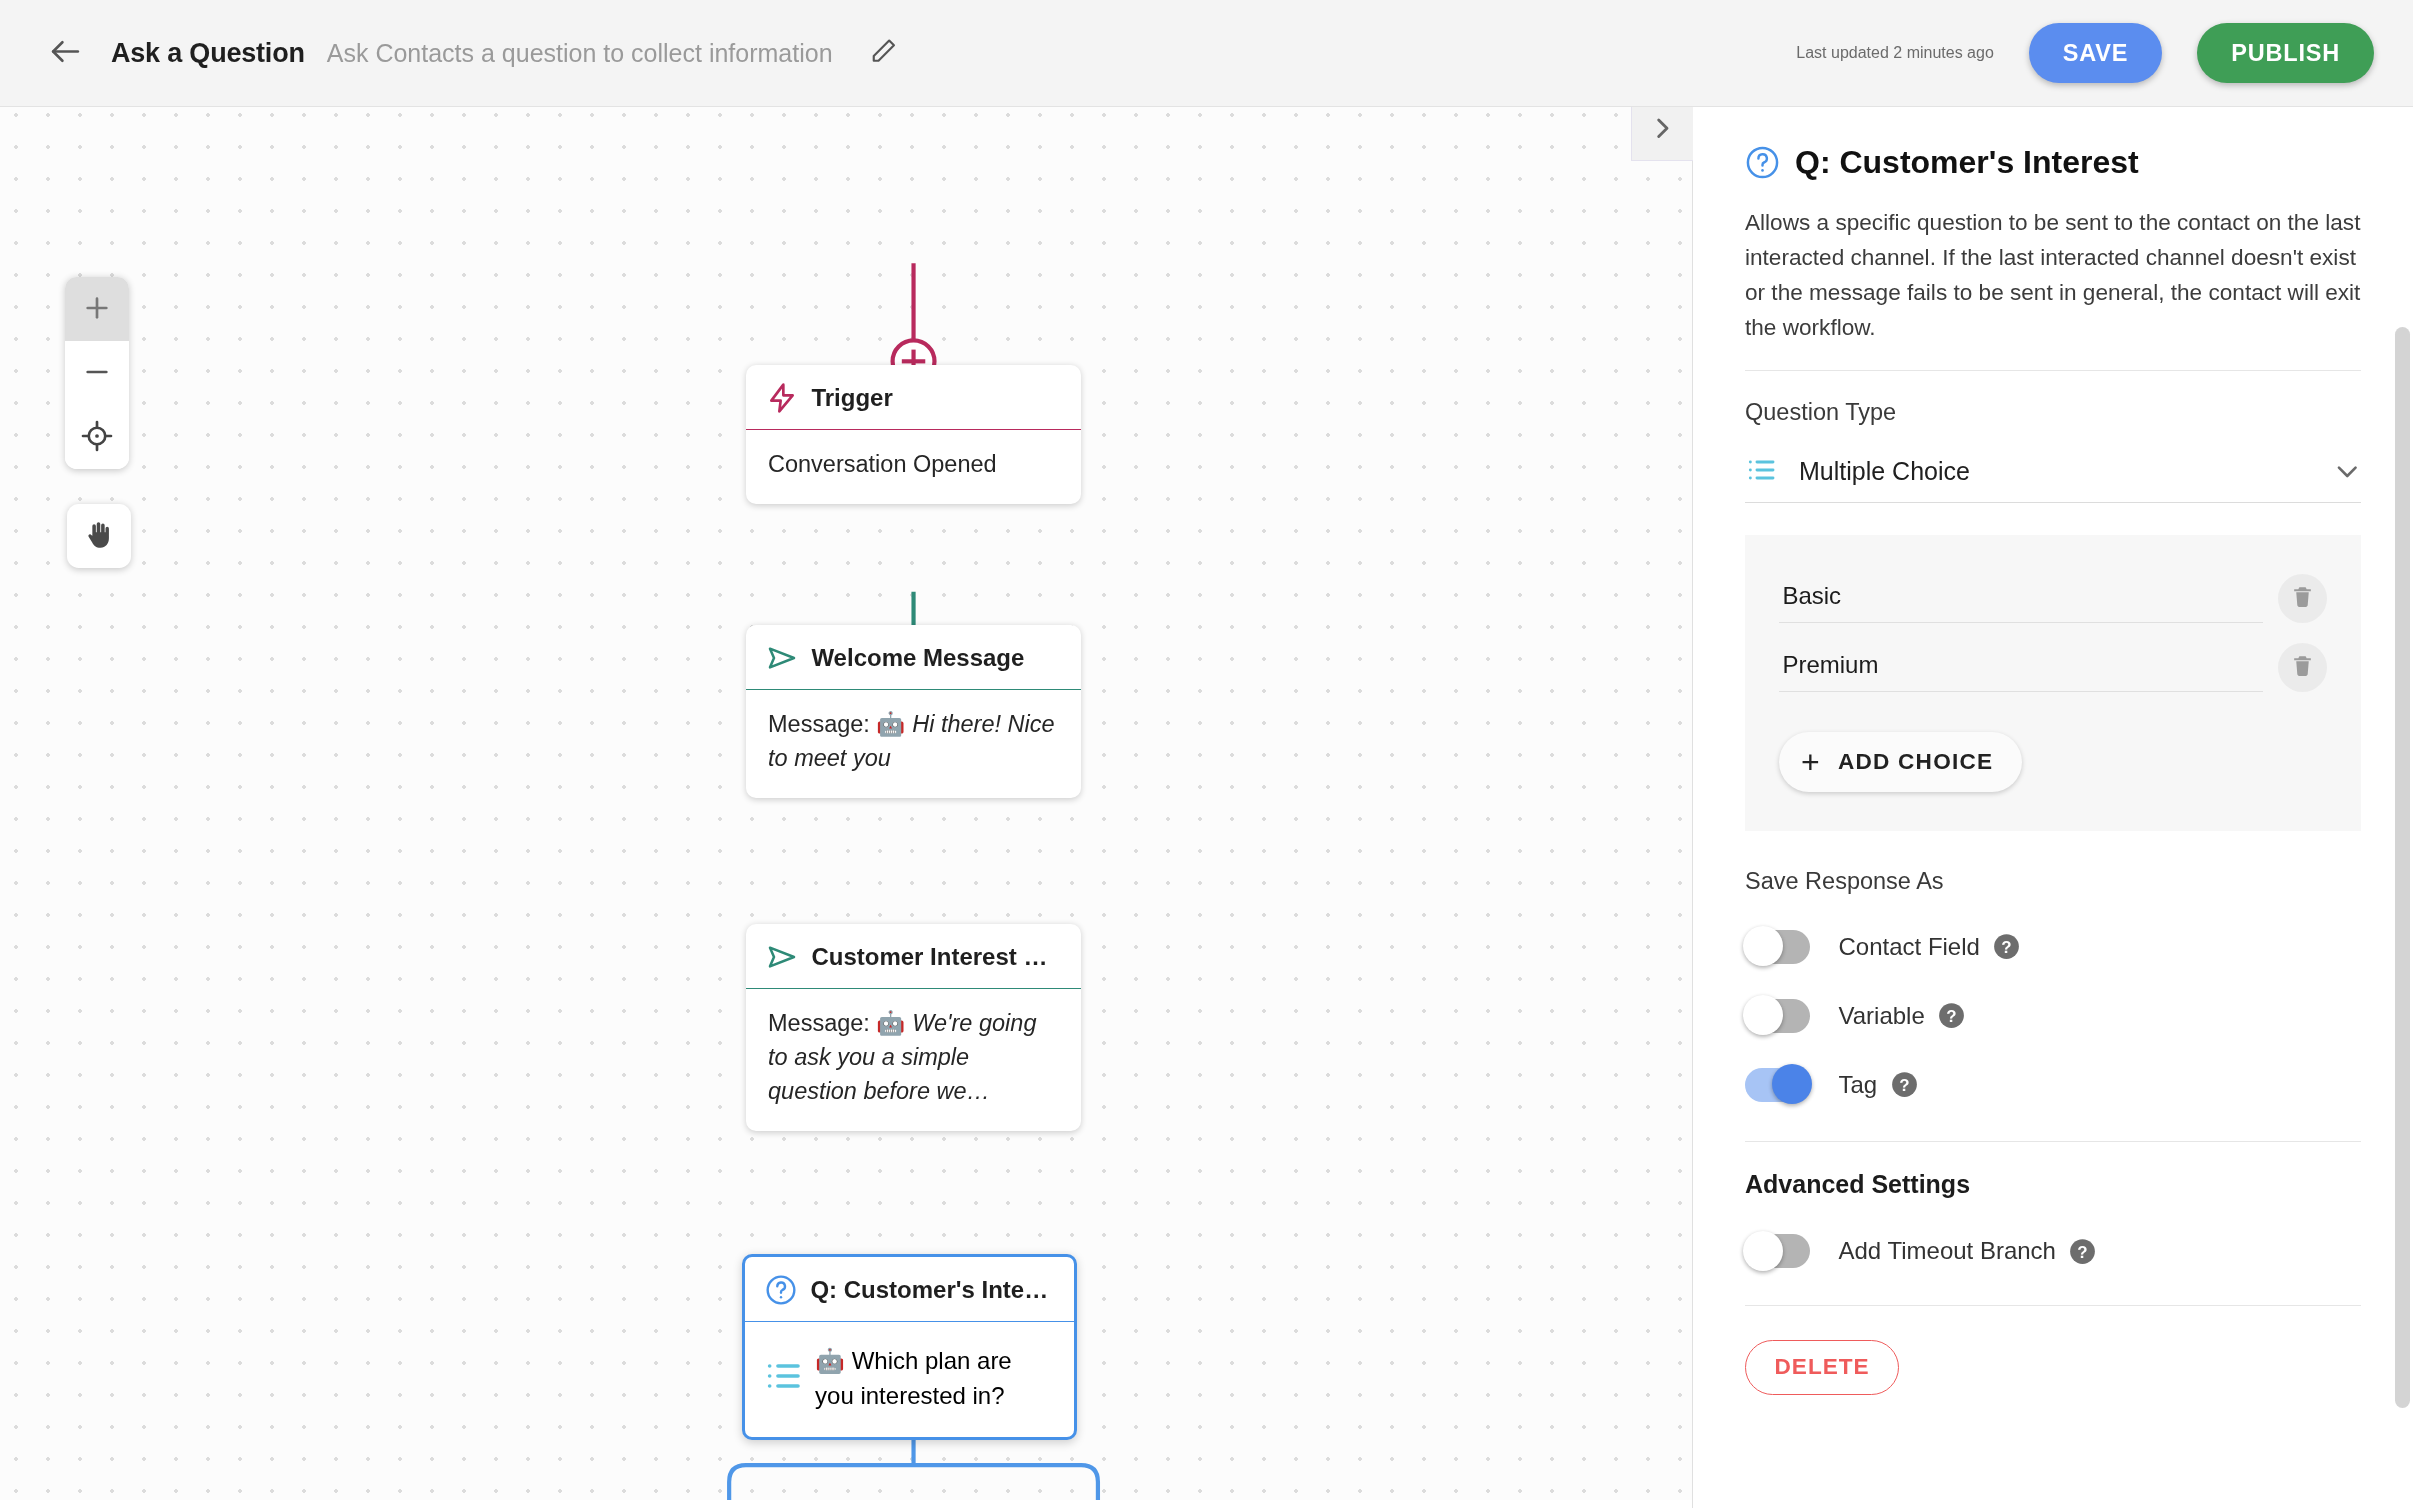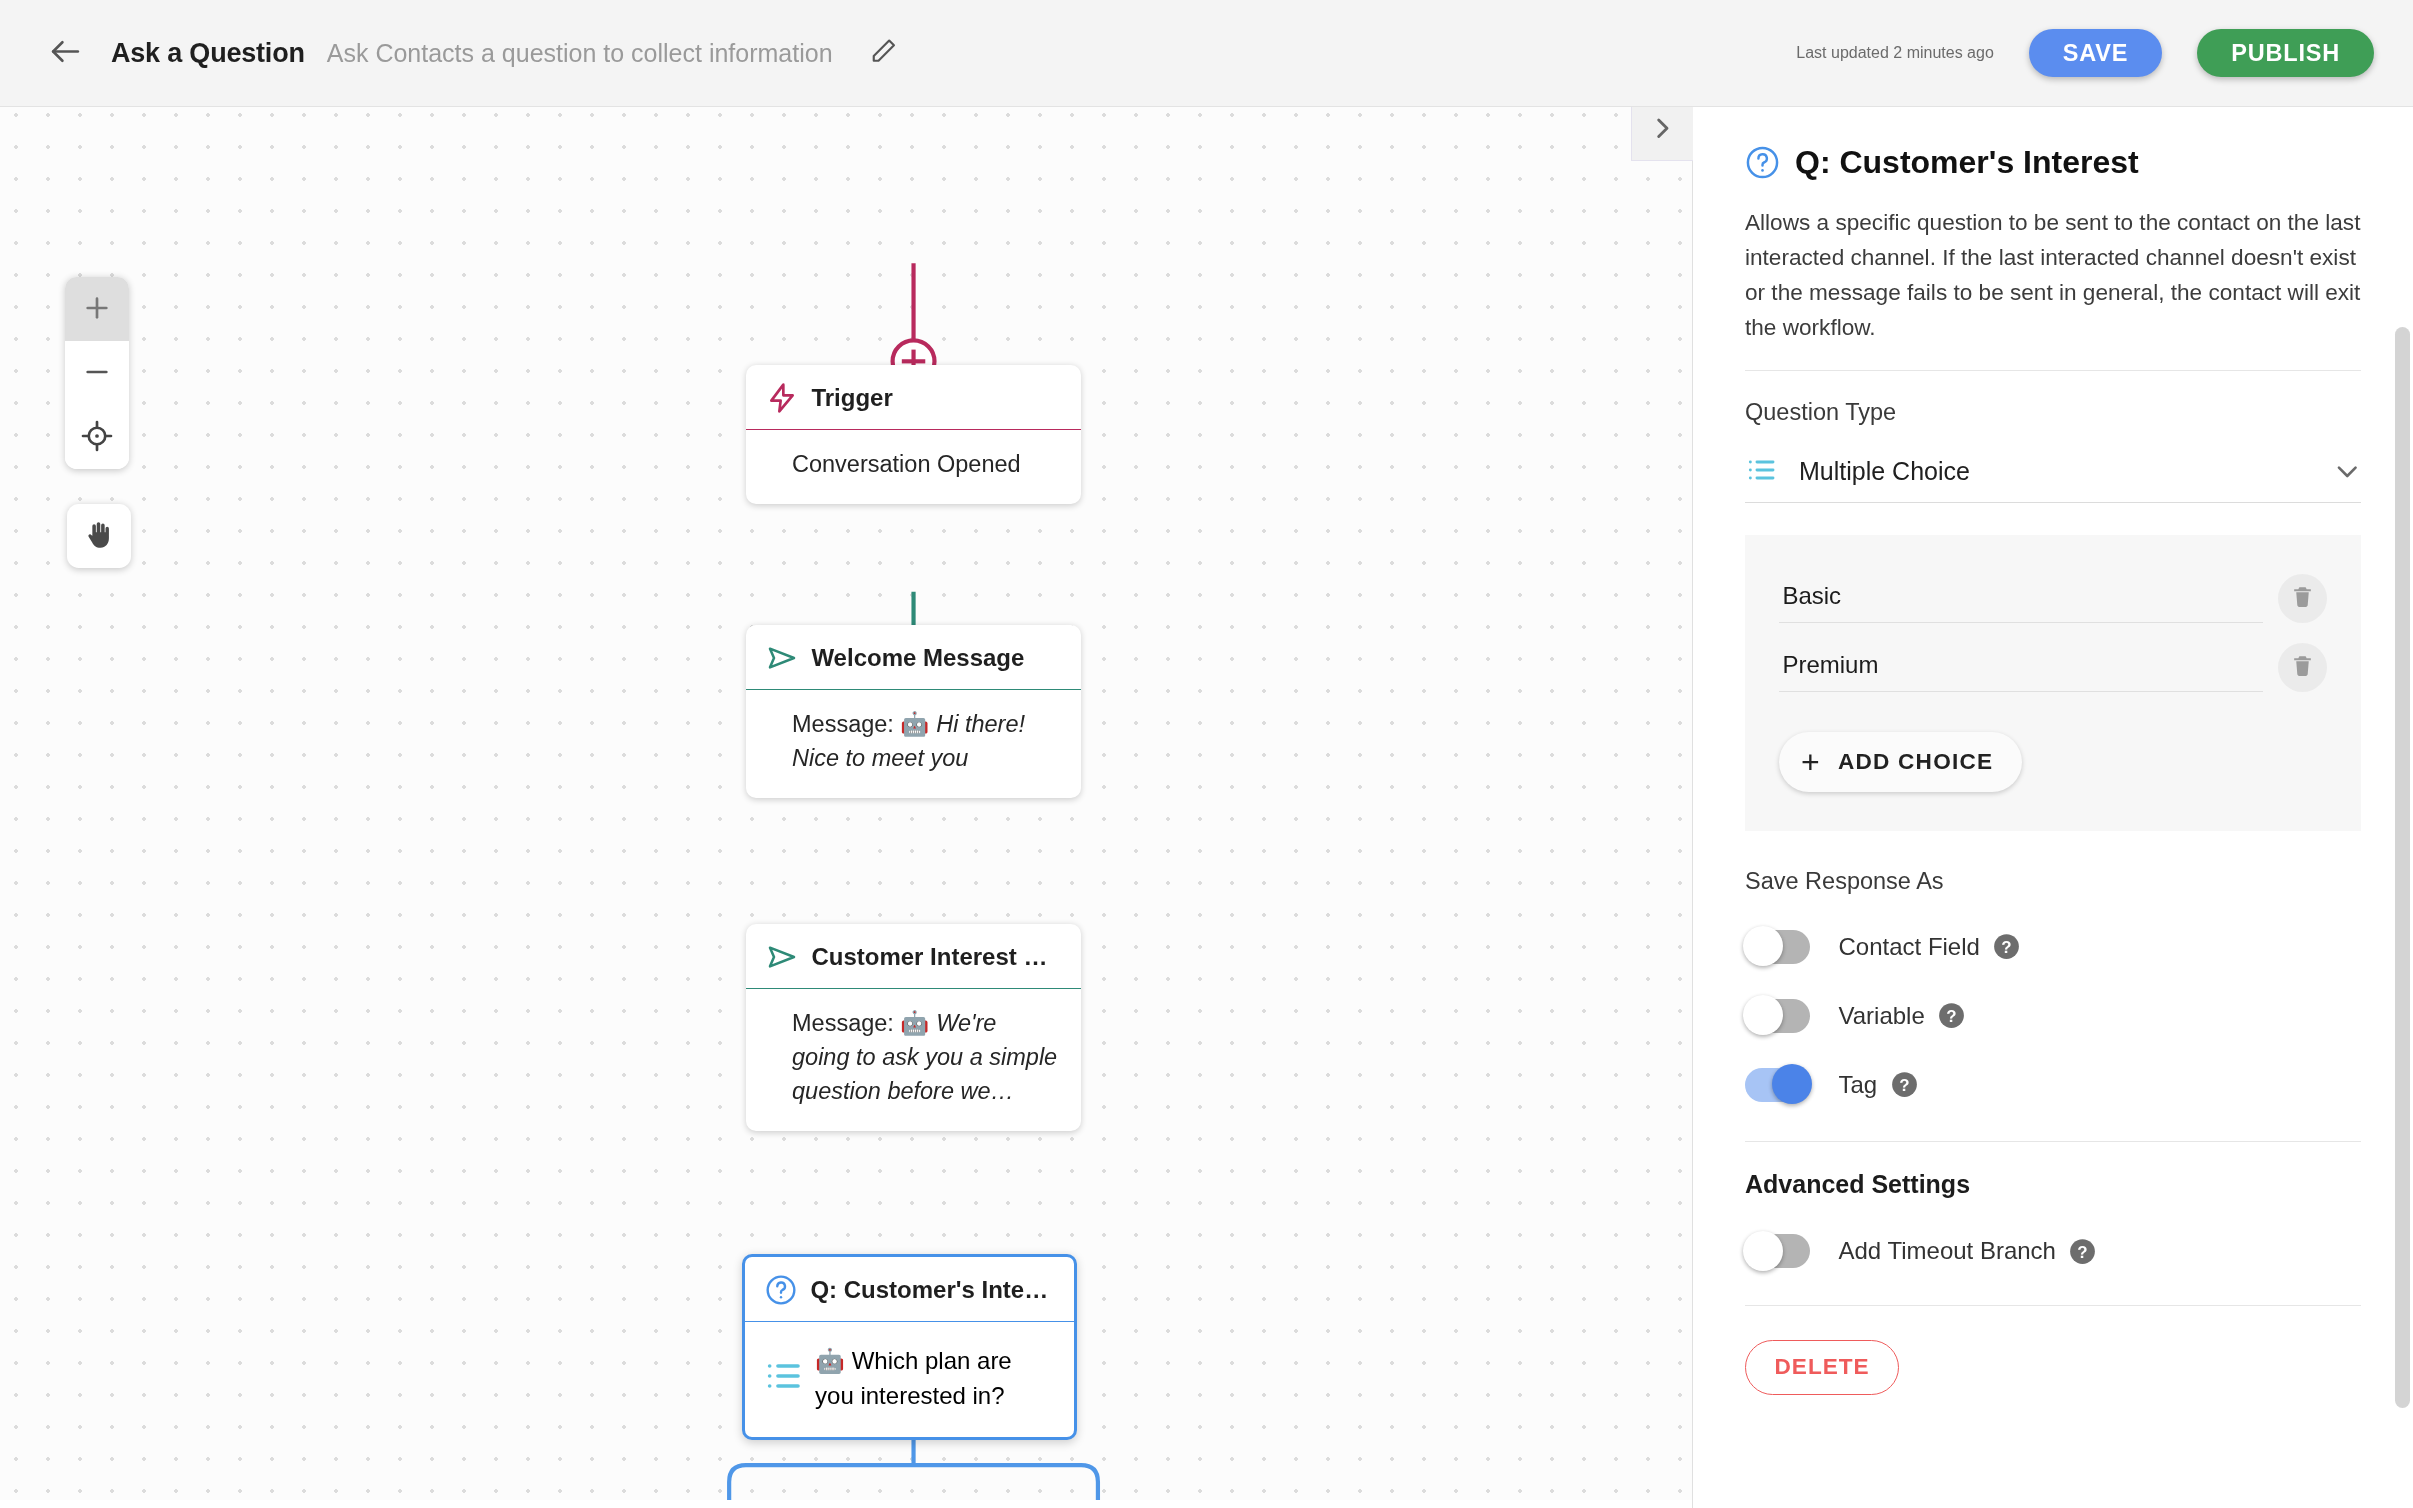--- a/index.html
+++ b/index.html
@@ -42,21 +42,21 @@
   #edit-btn svg { width: 28.5px; height: 28.5px; }
   #topbar-right {
     margin-left: auto; margin-right: 39px;
     display: flex; align-items: center;
   }
   #last-updated { font-size: 16px; color: #6b6b6b; white-space: nowrap; }
   .pill-btn {
     margin-left: 35px; border: none; cursor: pointer;
     color: #fff; font-size: 23.5px; font-weight: bold;
     letter-spacing: 0.8px; border-radius: 39px;
-    padding: 0 34px; height: 48px;
+    padding: 0 34px; height: 60px;
     font-family: "Liberation Sans", sans-serif;
     box-shadow: 0 2.5px 5.9px rgba(0,0,0,.25);
     display: flex; align-items: center; justify-content: center;
   }
   #save-btn    { background: #5b8def; }
   #publish-btn { background: #3f9e56; }
 
   
   #canvas {
     position: absolute; top: 99px; left: 0;
@@ -123,21 +123,21 @@
     width: 32px; height: 32px; flex: 0 0 32px;
     display: flex; align-items: center; justify-content: center;
     margin-right: 13.4px;
   }
   .node-head .ntitle {
     font-size: 24px; font-weight: bold; color: #1f1f1f;
     white-space: nowrap; overflow: hidden; text-overflow: ellipsis;
   }
   .node-body {
     padding: 18.4px 22px 22px 22px;
-    font-size: 23.5px; color: #262626; line-height: 1.44; margin-left: 24px;
+    font-size: 23.5px; color: #262626; line-height: 1.44;
   }
   .node-body .msg-italic { font-style: italic; }
 
   .node.trigger   .node-head { border-bottom-color: #b82a5d; }
   .node.message   .node-head { border-bottom-color: #2e8a77; }
   .node.question  .node-head { border-bottom-color: #4691e8; }
 
   .q-body { display: flex; align-items: flex-start; padding: 22px 22px 23.5px 18.4px; }
   .q-body .listicon { flex: 0 0 40px; margin-right: 11.7px; margin-top: 11.7px; }
 

